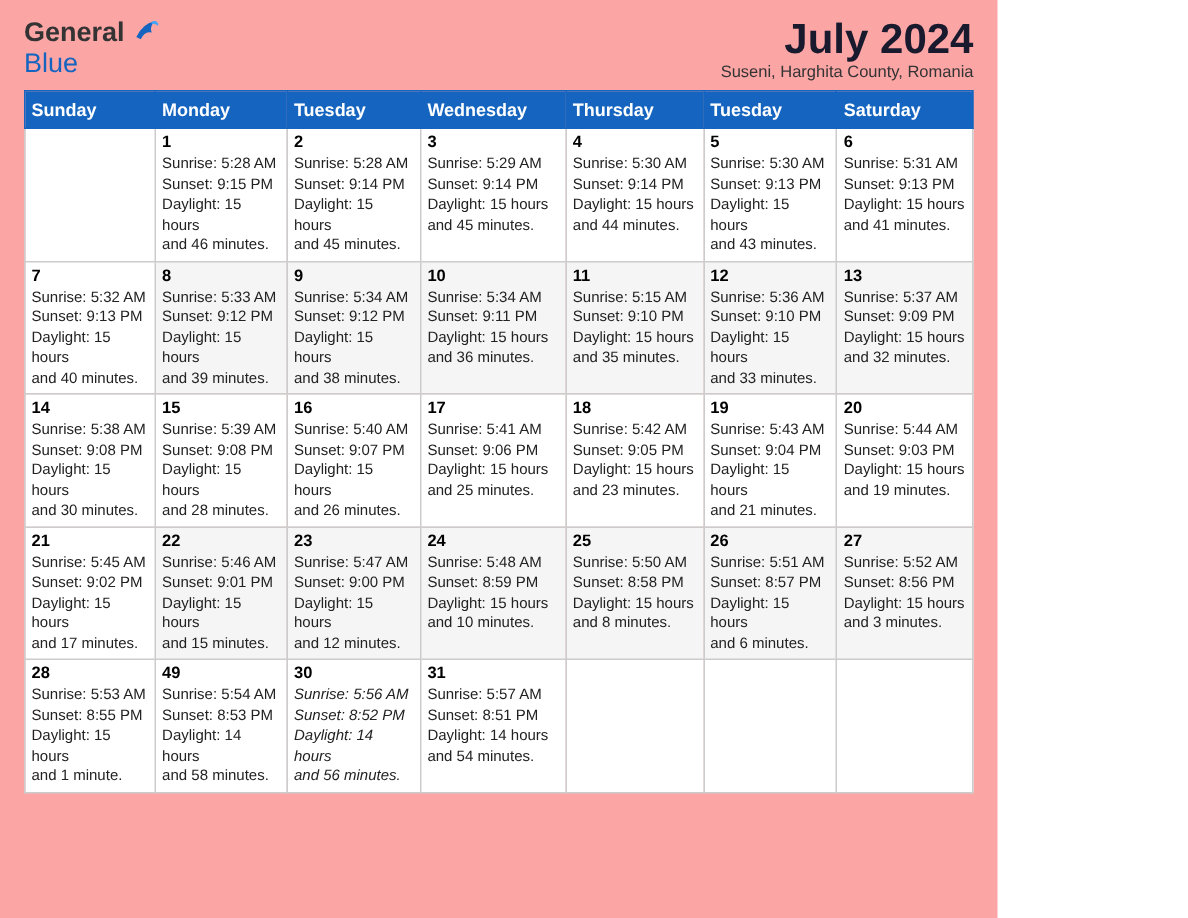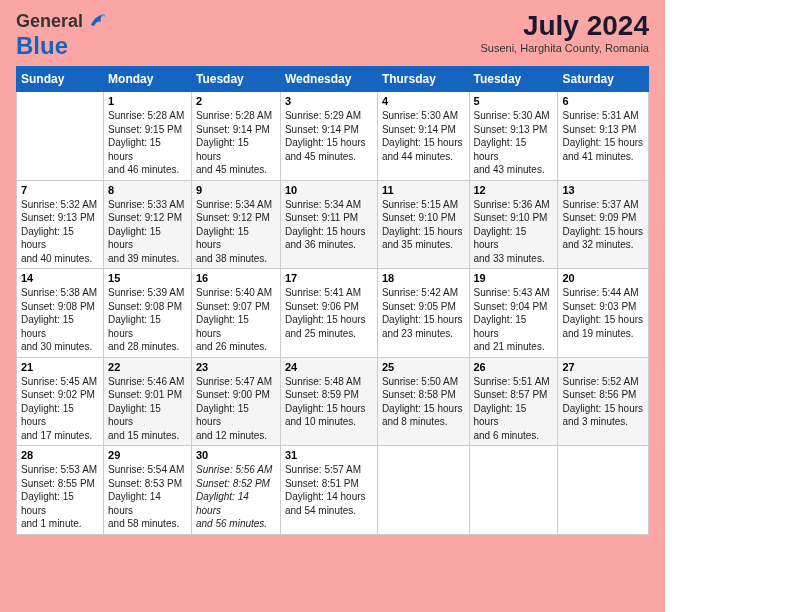--- a/index.html
+++ b/index.html
@@ -30,22 +30,22 @@
     .logo-text {
       display: flex;
       align-items: center;
     }
     .logo-general {
       font-size: 18px;
       font-weight: bold;
       color: #333;
     }
     .logo-blue {
-      font-size: 24px;
-      font-weight: bold;
+      font-size: 18px;
+      font-weight: normal;
       color: #1565c0;
     }
     .logo-bird {
       width: 22px;
       height: 22px;
       margin-left: 2px;
     }
     .title-area {
       text-align: right;
     }
@@ -335,21 +335,21 @@
         </tr>
         <tr>
           <td>
             <span class="day-number">28</span>
             <div class="day-info" style="white-space: pre-line;">Sunrise: 5:53 AM
 Sunset: 8:55 PM
 Daylight: 15 hours
 and 1 minute.</div>
           </td>
           <td>
-            <span class="day-number">29</span>
+            <span class="day-number">49</span>
             <div class="day-info" style="white-space: pre-line;">Sunrise: 5:54 AM
 Sunset: 8:53 PM
 Daylight: 14 hours
 and 58 minutes.</div>
           </td>
           <td>
             <span class="day-number">30</span>
             <div class="day-info" style="white-space: pre-line; font-style: italic;">Sunrise: 5:56 AM
 Sunset: 8:52 PM
 Daylight: 14 hours

